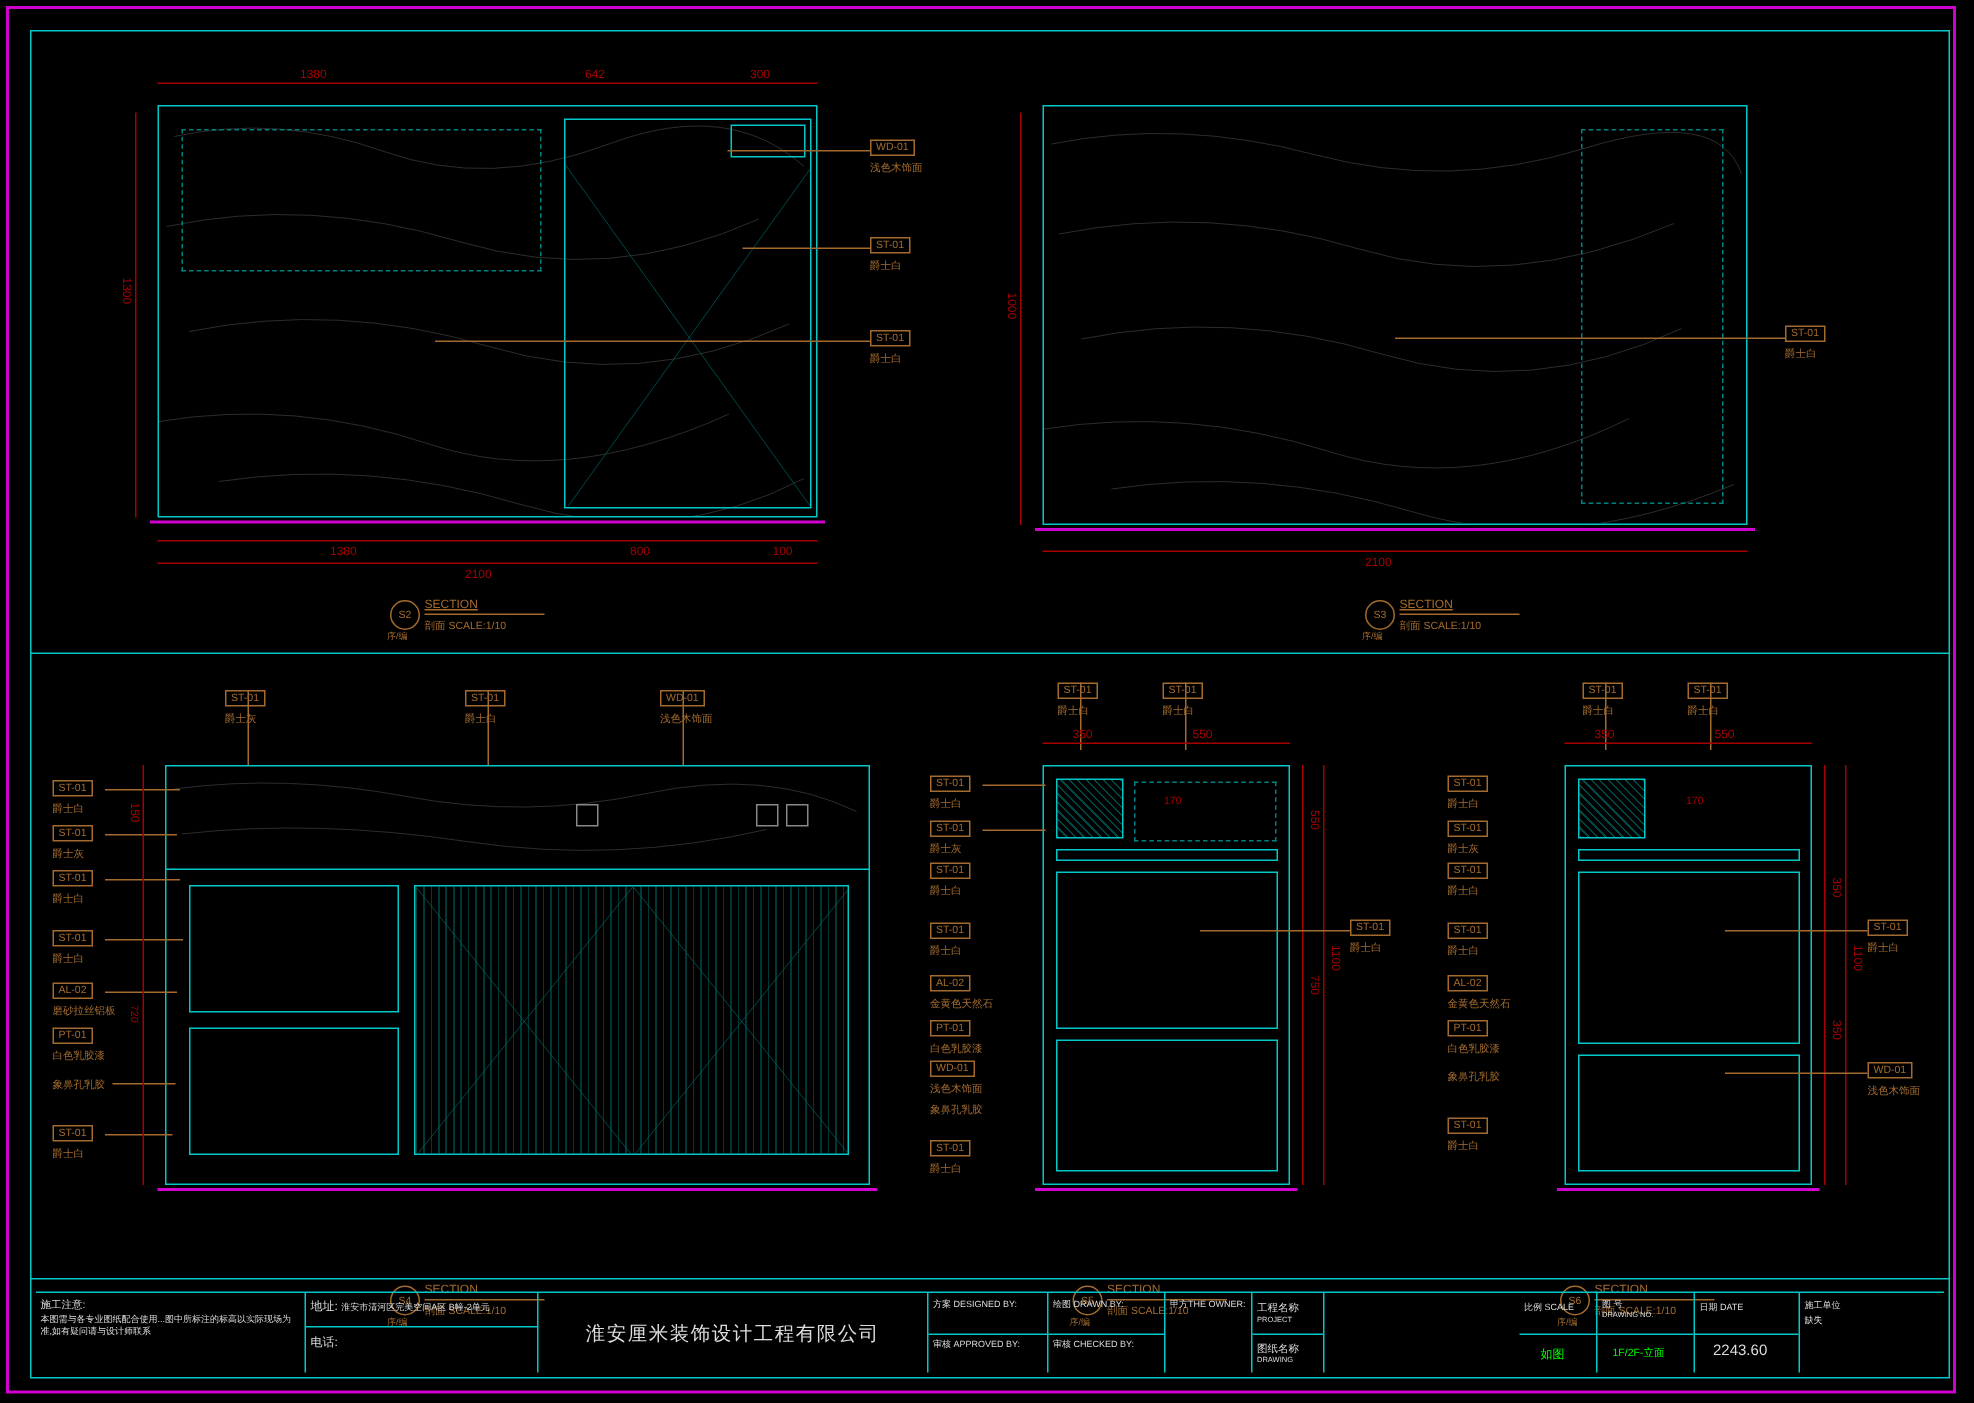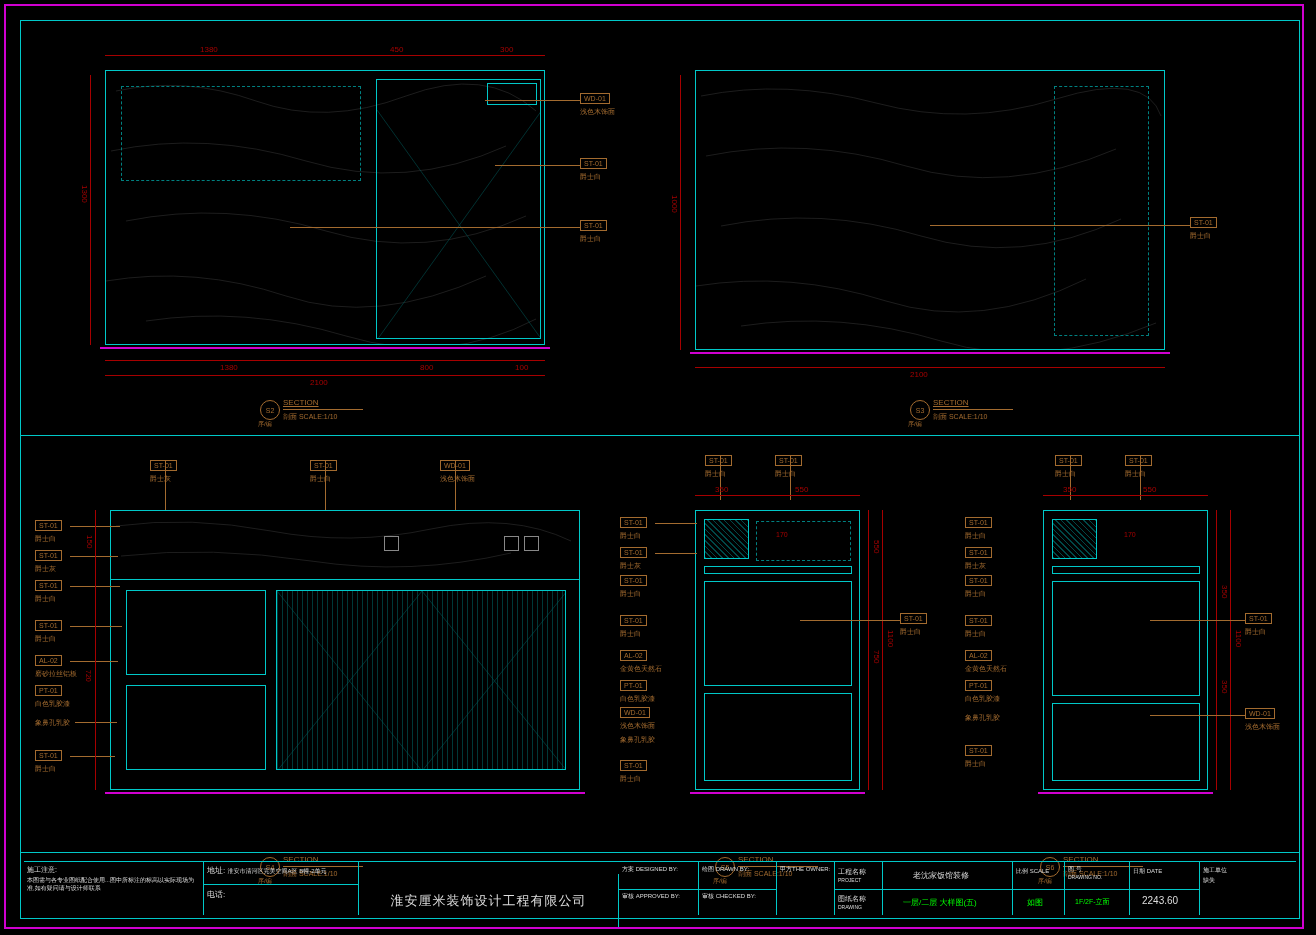--- a/index.html
+++ b/index.html
@@ -35,21 +35,21 @@
 
 <div class="sheet">
   <div class="frame-outer"></div>
   <div class="frame-inner"></div>
   <div class="section-bar" style="top:435px"></div>
   <div class="section-bar" style="top:852px"></div>
 
   <div class="vp" style="left:90px;top:55px;width:500px;height:360px">
     <div class="dim-h" style="left:15px;top:0;width:440px"></div>
     <div class="dim-txt" style="left:110px;top:-10px">1380</div>
-    <div class="dim-txt" style="left:300px;top:-10px">450</div>
+    <div class="dim-txt" style="left:300px;top:-10px">642</div>
     <div class="dim-txt" style="left:410px;top:-10px">300</div>
     <div class="dim-v" style="left:0;top:20px;height:270px"></div>
     <div class="dim-txt-v" style="left:-10px;top:130px">1300</div>
 
     <div class="elev" style="left:15px;top:15px;width:440px;height:275px">
       <div class="marble">
         <svg>
             <path class="mline" d="M10,20 Q80,5 150,30 T300,25 T430,40 M5,80 Q100,60 200,90 T400,75 M20,150 Q120,130 220,160 T420,145 M0,210 Q90,195 180,225 T380,205 M40,250 Q140,235 240,265 T430,248"></path>
           </svg>
       </div>
@@ -309,21 +309,21 @@
     <div style="position:absolute;left:0;top:0;width:180px;height:100%;border-right:1px solid #00c8c8;padding:3px">
       <div class="txtw" style="position:static;font-size:7px">施工注意:</div>
       <div class="txtw" style="position:static;font-size:6px;white-space:normal;line-height:1.3;margin-top:2px">本图需与各专业图纸配合使用...图中所标注的标高以实际现场为准,如有疑问请与设计师联系</div>
     </div>
     <div style="position:absolute;left:180px;top:0;width:155px;height:100%;border-right:1px solid #00c8c8;padding:3px">
       <span class="txtw" style="position:static">地址:</span>
       <span class="txtw" style="position:static;font-size:6px;white-space:normal">淮安市清河区完美空间A区 B幢-2单元</span>
       <div style="height:1px;background:#00c8c8;margin:8px -3px 4px"></div>
       <span class="txtw" style="position:static">电话:</span>
     </div>
-    <div style="position:absolute;left:335px;top:12px;width:260px;height:100%;border-right:1px solid #00c8c8;display:flex;align-items:center;justify-content:center">
+    <div style="position:absolute;left:335px;top:0;width:260px;height:100%;border-right:1px solid #00c8c8;display:flex;align-items:center;justify-content:center">
       <div class="txtw" style="position:static;font-size:13px;letter-spacing:1px">淮安厘米装饰设计工程有限公司</div>
     </div>
     <div style="position:absolute;left:595px;top:0;width:80px;height:100%;border-right:1px solid #00c8c8">
       <div class="txtw" style="left:3px;top:3px;font-size:6px">方案 DESIGNED BY:</div>
       <div style="position:absolute;left:0;right:0;top:50%;height:1px;background:#00c8c8"></div>
       <div class="txtw" style="left:3px;top:30px;font-size:6px">审核 APPROVED BY:</div>
     </div>
     <div style="position:absolute;left:675px;top:0;width:78px;height:100%;border-right:1px solid #00c8c8">
       <div class="txtw" style="left:3px;top:3px;font-size:6px">绘图 DRAWN BY:</div>
       <div style="position:absolute;left:0;right:0;top:50%;height:1px;background:#00c8c8"></div>
@@ -332,25 +332,20 @@
     <div style="position:absolute;left:753px;top:0;width:58px;height:100%;border-right:1px solid #00c8c8">
       <div class="txtw" style="left:3px;top:3px;font-size:6px">甲方THE OWNER:</div>
     </div>
     <div style="position:absolute;left:811px;top:0;width:48px;height:100%;border-right:1px solid #00c8c8">
       <div class="txtw" style="left:3px;top:5px;font-size:7px">工程名称</div>
       <div class="txtw" style="left:3px;top:15px;font-size:5px">PROJECT</div>
       <div style="position:absolute;left:0;right:0;top:50%;height:1px;background:#00c8c8"></div>
       <div class="txtw" style="left:3px;top:32px;font-size:7px">图纸名称</div>
       <div class="txtw" style="left:3px;top:42px;font-size:5px">DRAWING</div>
     </div>
-    <div style="position:absolute;left:859px;top:0;width:130px;height:100%;border-right:1px solid #00c8c8">
-      <div class="txtw" style="left:30px;top:8px;font-size:8px">老沈家饭馆装修</div>
-      <div style="position:absolute;left:0;right:0;top:50%;height:1px;background:#00c8c8"></div>
-      <div class="txtg" style="left:20px;top:35px;font-size:8px">一层/二层 大样图(五)</div>
-    </div>
     <div style="position:absolute;left:989px;top:0;width:52px;height:100%;border-right:1px solid #00c8c8">
       <div class="txtw" style="left:3px;top:5px;font-size:6px">比例 SCALE</div>
       <div style="position:absolute;left:0;right:0;top:50%;height:1px;background:#00c8c8"></div>
       <div class="txtg" style="left:14px;top:35px;font-size:8px">如图</div>
     </div>
     <div style="position:absolute;left:1041px;top:0;width:65px;height:100%;border-right:1px solid #00c8c8">
       <div class="txtw" style="left:3px;top:3px;font-size:6px">图 号</div>
       <div class="txtw" style="left:3px;top:12px;font-size:5px">DRAWING NO.</div>
       <div style="position:absolute;left:0;right:0;top:50%;height:1px;background:#00c8c8"></div>
       <div class="txtg" style="left:10px;top:35px;font-size:7px">1F/2F-立面</div>

